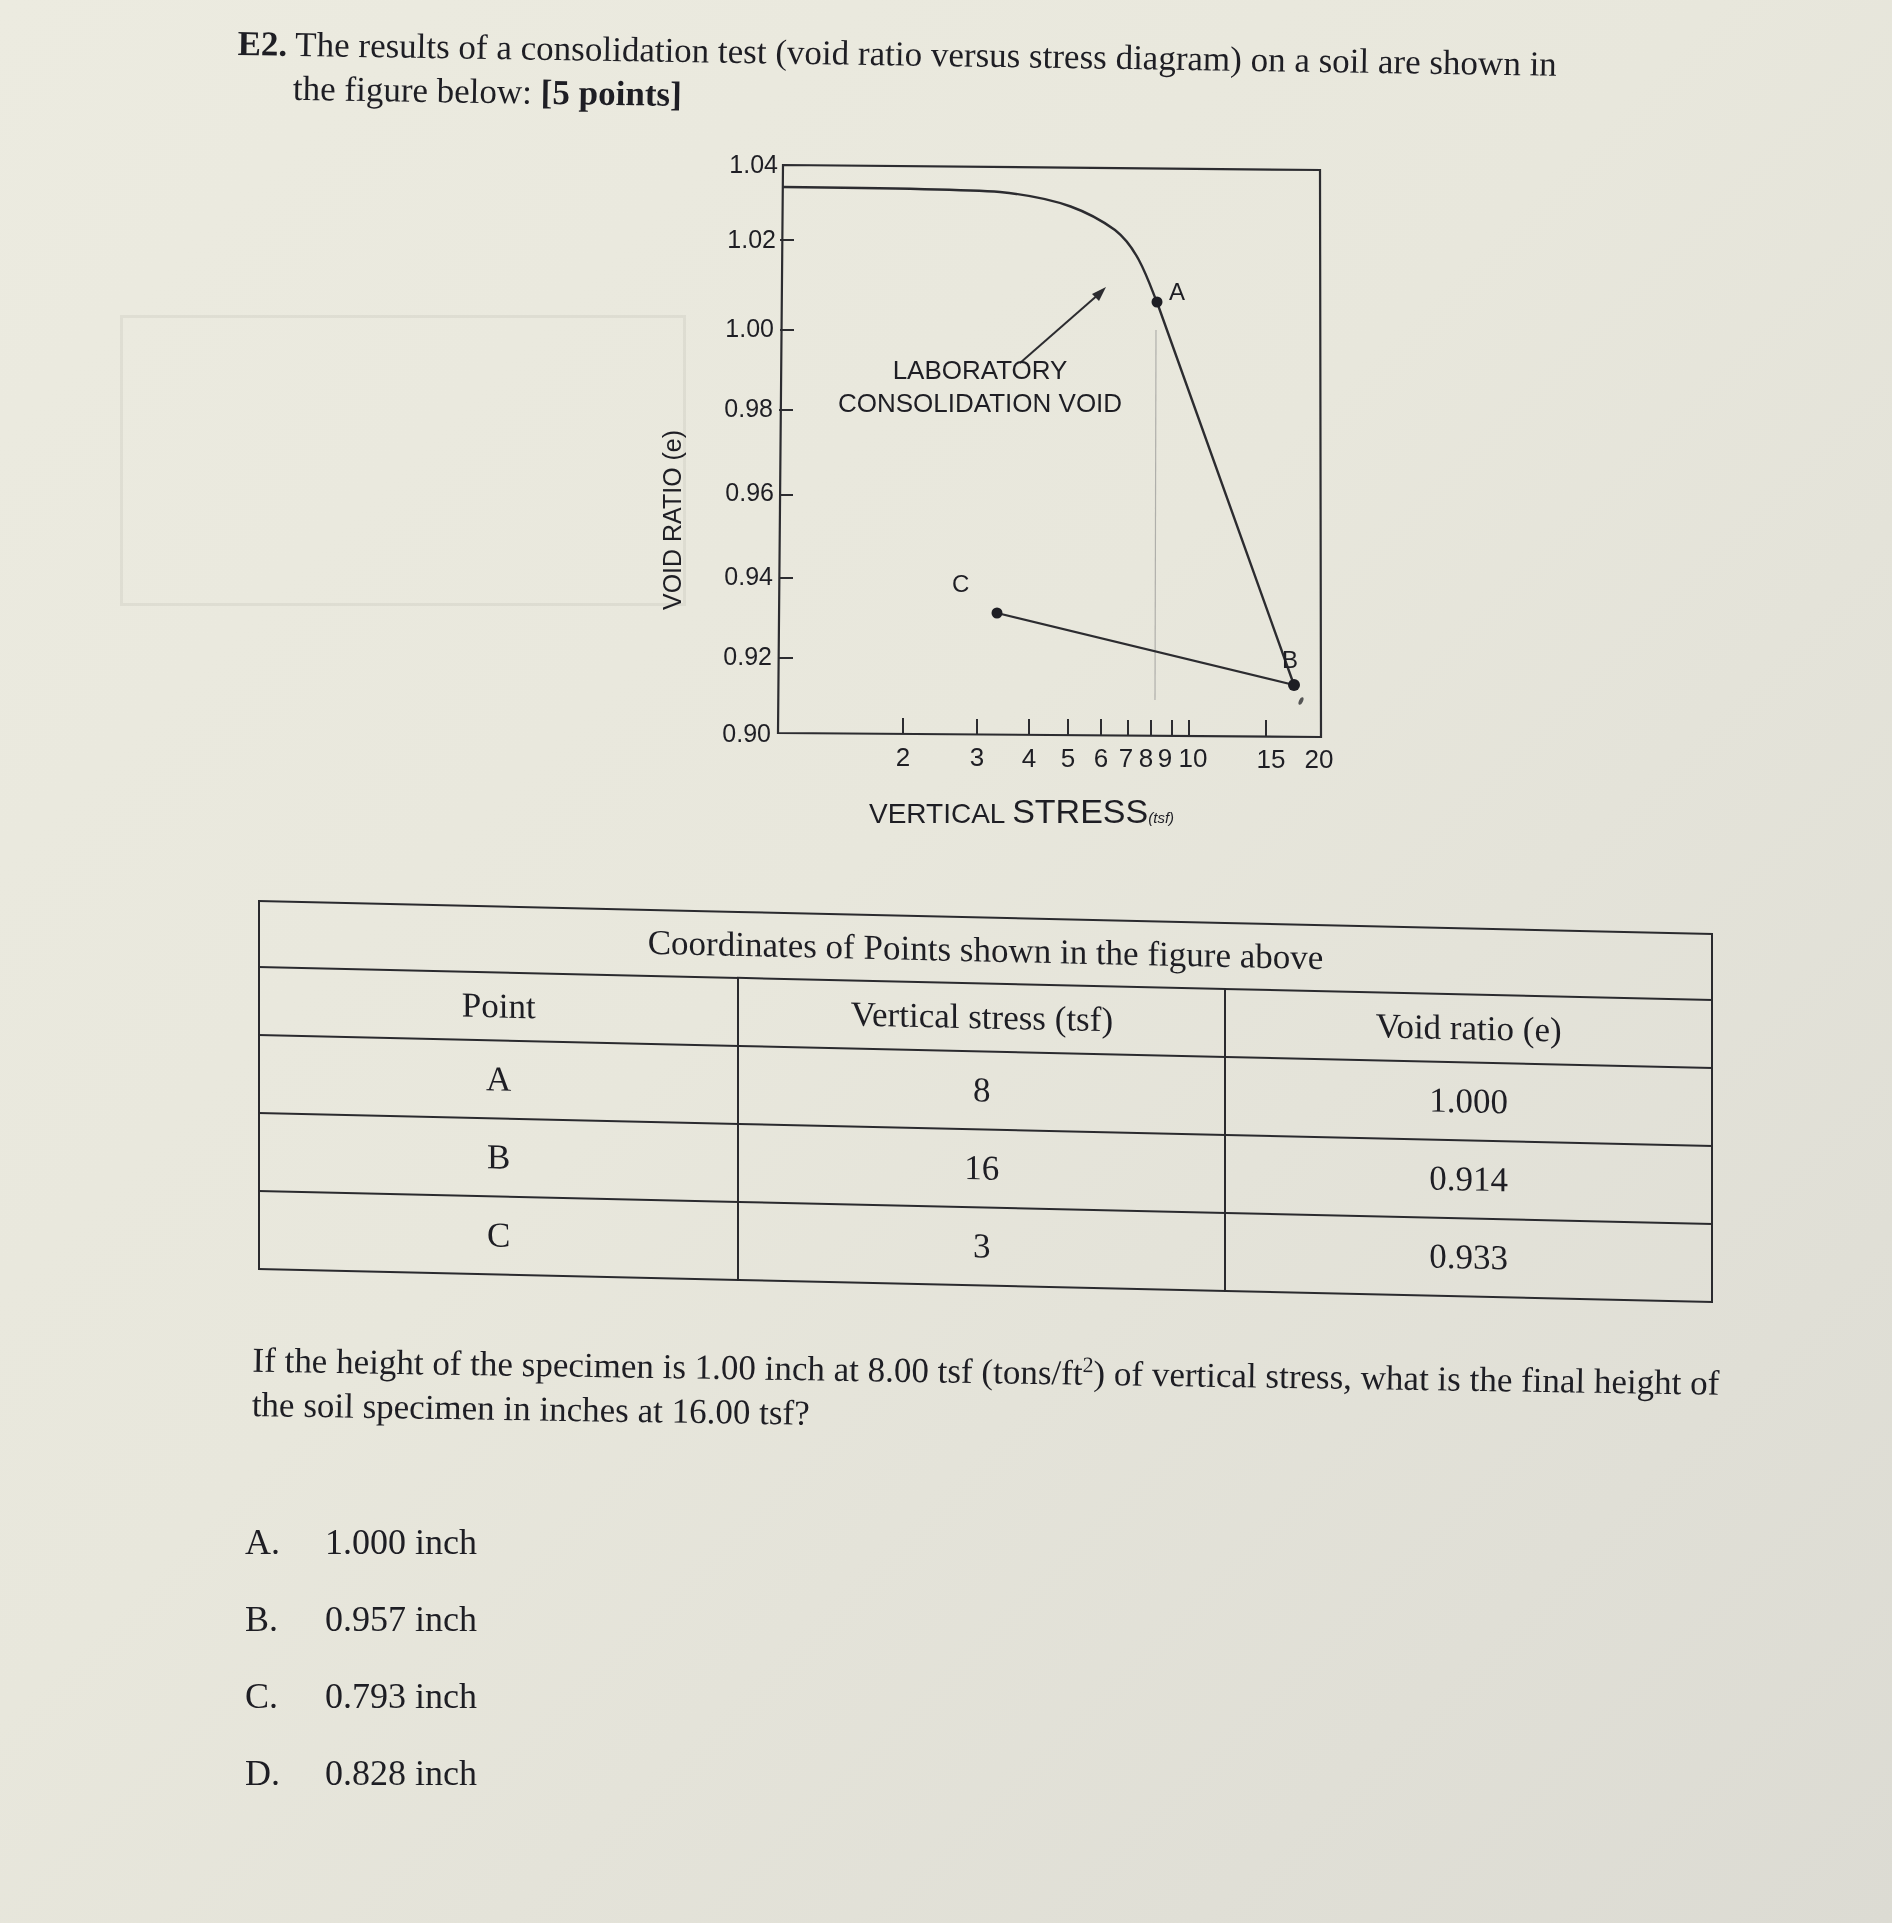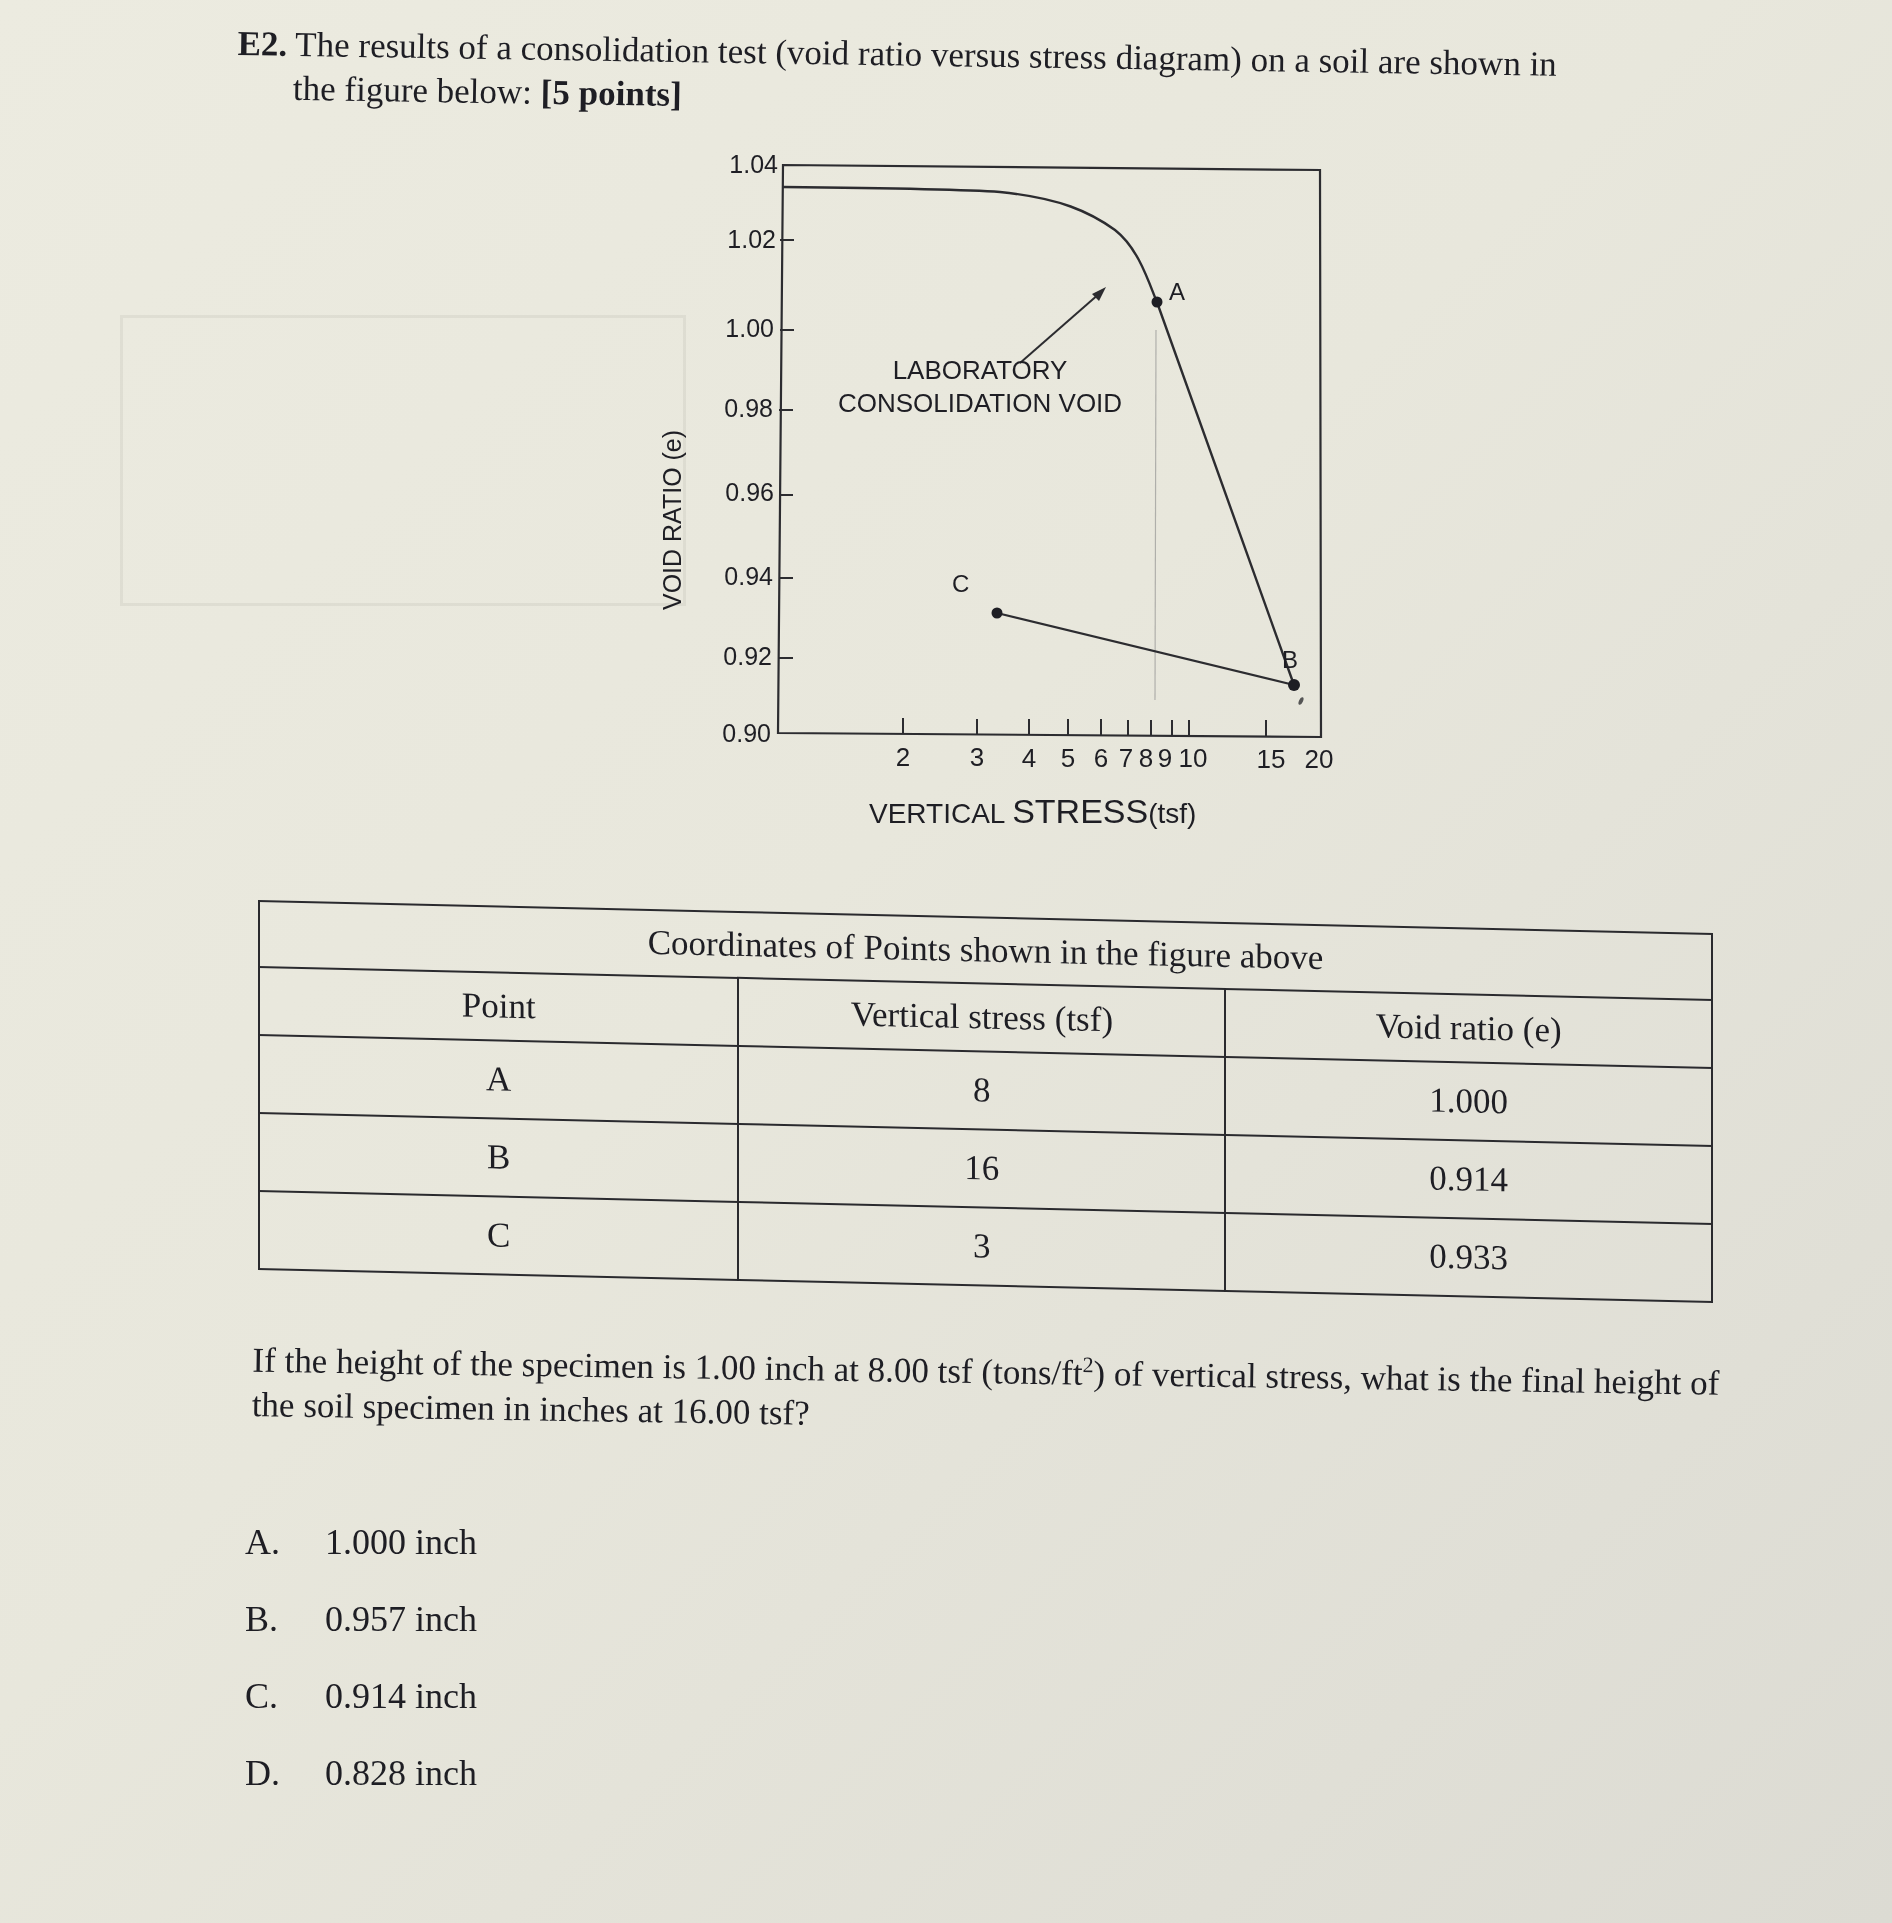--- a/index.html
+++ b/index.html
@@ -29,21 +29,21 @@
   .chart svg { position:absolute; left:0; top:0; }
   .axis-label-y {
     position:absolute; left:-2px; top:460px; transform: rotate(-90deg); transform-origin:left top;
     font-family:"Liberation Sans", sans-serif; font-size:25px; white-space:nowrap;
   }
   .tick-y { position:absolute; font-family:"Liberation Sans", sans-serif; font-size:25px; width:118px; text-align:right; }
   .tick-x { position:absolute; font-family:"Liberation Sans", sans-serif; font-size:26px; transform:translateX(-50%); }
   .axis-label-x { position:absolute; left:209px; top:642px; font-family:"Liberation Sans", sans-serif; white-space:nowrap; }
   .axis-label-x .sm { font-size:28px; }
   .axis-label-x .lg { font-size:34px; }
-  .axis-label-x .xs { font-size:28px; }
+  .axis-label-x .xs { font-size:15px;font-style:italic; }
   .curve-label {
     position:absolute; font-family:"Liberation Sans", sans-serif; font-size:26px; text-align:center; line-height:33px; white-space:nowrap;
   }
   .pt-label { position:absolute; font-family:"Liberation Sans", sans-serif; font-size:24px; }
 
   
   .coord-table {
     position:absolute; left:258px; top:900px; width:1455px; height:370px;
     transform: skewY(1.3deg); transform-origin:left top;
   }
@@ -189,17 +189,17 @@
       </table>
   </div>
 
   <div class="prompt">
     <span>If the height of the specimen is 1.00 inch at 8.00 tsf (tons/ft</span><sup>2</sup><span>) of vertical stress, what is the final height of the soil specimen in inches at 16.00 tsf?</span>
   </div>
 
   <div class="options">
     <div class="option"><span class="letter">A.</span><span>1.000 inch</span></div>
     <div class="option"><span class="letter">B.</span><span>0.957 inch</span></div>
-    <div class="option"><span class="letter">C.</span><span>0.914 inch</span></div>
+    <div class="option"><span class="letter">C.</span><span>0.793 inch</span></div>
     <div class="option"><span class="letter">D.</span><span>0.828 inch</span></div>
   </div>
 
 </div>
 
 </body></html>

